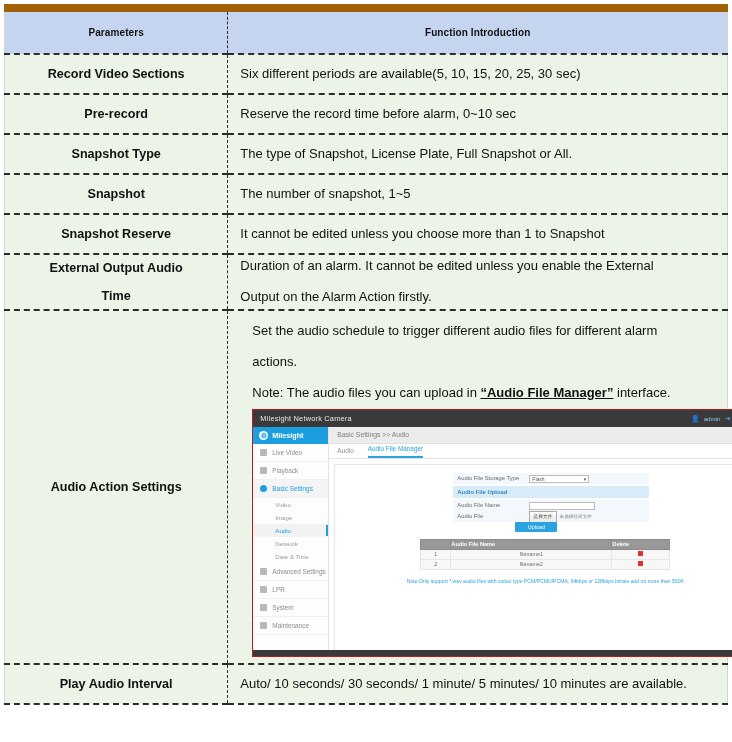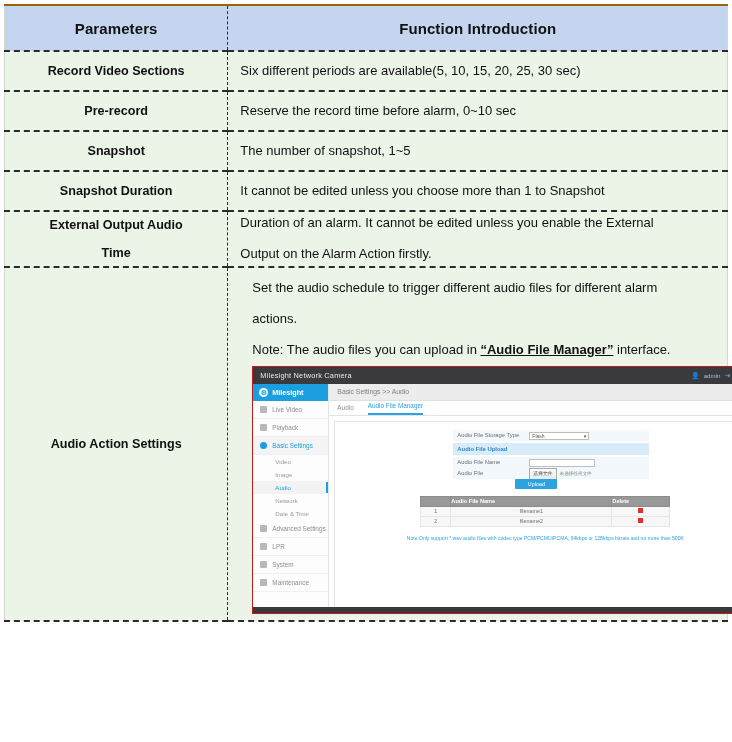--- a/index.html
+++ b/index.html
@@ -31,24 +31,24 @@
     margin: 0;
   }
   .col-param { width: 194px; }
   .col-desc  { width: 434px; }
 
   
   .hdr-row th {
     background: #c5d5ef;
     height: 46px;
     text-align: center;
-    font-size: 15px;
+    font-size: 10px;
     font-weight: bold;
     color: #111;
-    border-top: 2px solid #a16207;
+    border-top: 8px solid #a16207;
     border-bottom: 2px dashed #2b2b2b;
     letter-spacing: .1px;
   }
   .hdr-row th.col-param {
     border-left: 1px solid #cfd9cf;
     border-right: 1px dashed #2b2b2b;
   }
   .hdr-row th.col-desc {
     border-right: 1px solid #cfd9cf;
   }
@@ -278,28 +278,32 @@
       <tr class="body-row h-single">
         <td class="cell-param">Record Video Sections</td>
         <td class="cell-desc">Six different periods are available(5, 10, 15, 20, 25, 30 sec)</td>
       </tr>
 
       <tr class="body-row h-single">
         <td class="cell-param">Pre-record</td>
         <td class="cell-desc">Reserve the record time before alarm, 0~10 sec</td>
       </tr>
 
+      <tr class="body-row h-single">
+        <td class="cell-param">Snapshot Type</td>
+        <td class="cell-desc">The type of Snapshot, License Plate, Full Snapshot or All.</td>
+      </tr>
 
       <tr class="body-row h-single">
         <td class="cell-param">Snapshot</td>
         <td class="cell-desc">The number of snapshot, 1~5</td>
       </tr>
 
       <tr class="body-row h-single">
-        <td class="cell-param">Snapshot Duration</td>
+        <td class="cell-param">Snapshot Reserve</td>
         <td class="cell-desc">It cannot be edited unless you choose more than 1 to Snapshot</td>
       </tr>
 
       <tr class="body-row h-double">
         <td class="cell-param">
           <span class="desc-line">External Output Audio</span>
           <span class="desc-line">Time</span>
         </td>
         <td class="cell-desc">
           <span class="desc-line">Duration of an alarm. It cannot be edited unless you enable the External</span>
@@ -441,16 +445,20 @@
 
                 <div class="file-note">Note:Only support *.wav audio files with codec type PCM/PCMU/PCMA, 64kbps or 128kbps bitrate and no more than 500K</div>
               </div>
             </div>
 
             <div class="shot-footer"></div>
           </div>
         </td>
       </tr>
 
+      <tr class="body-row h-single last">
+        <td class="cell-param">Play Audio Interval</td>
+        <td class="cell-desc">Auto/ 10 seconds/ 30 seconds/ 1 minute/ 5 minutes/ 10 minutes are available.</td>
+      </tr>
 
     </tbody>
   </table>
 </div>
 
 </body></html>

